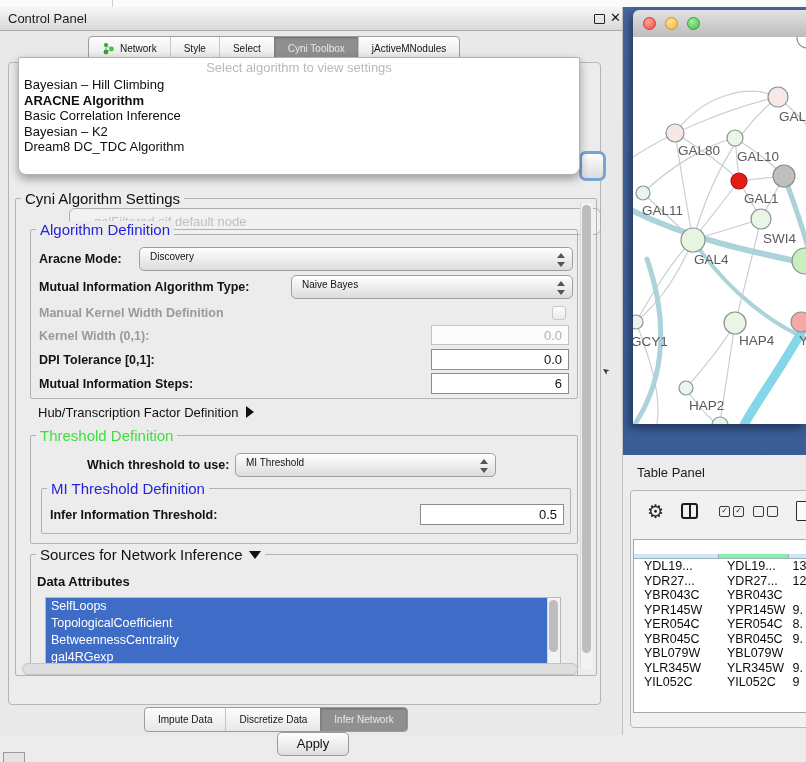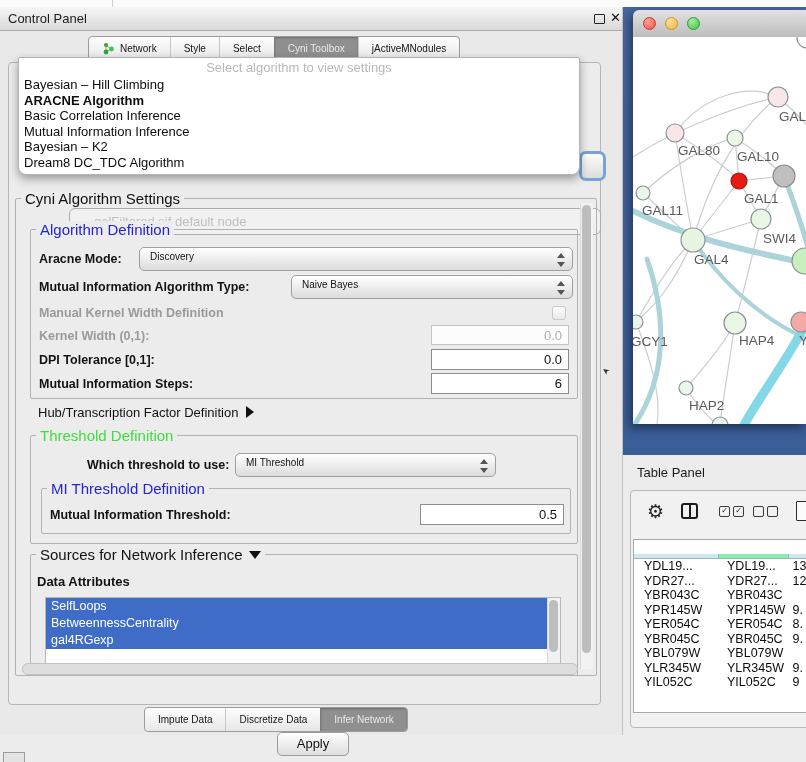--- a/index.html
+++ b/index.html
@@ -228,31 +228,32 @@
           <div class="combo" style="left:204px;top:17px;width:261px;">
             <span class="val">MI Threshold</span>
             <span class="arrows">
                 <span class="up"></span>
                 <span class="dn"></span>
               </span>
           </div>
 
           <div class="gbox" style="left:10px;top:52px;width:528px;height:44px;">
             <div class="gtitle blue">MI Threshold Definition</div>
-            <div class="lbl" style="left:8px;top:19px;">Mutual Information Threshold:</div>
+            <div class="lbl" style="left:8px;top:19px;">Infer Information Threshold:</div>
             <div class="tfield" style="left:378px;top:15px;width:144px;">0.5</div>
           </div>
         </div>
 
         <div class="gbox" style="left:14px;top:355px;width:546px;height:121px;border-bottom:none;">
           <div class="gtitle"><span>Sources for Network Inference</span><span class="tri-down"></span></div>
           <div class="lbl" style="left:6px;top:19px;font-size:13px;">Data Attributes</div>
           <div id="attr-list" style="left:14px;top:42px;width:514px;height:66px;">
 
           <div class="attr-item">SelfLoops</div>
+              <div class="attr-item">TopologicalCoefficient</div>
               <div class="attr-item">BetweennessCentrality</div>
               <div class="attr-item">gal4RGexp</div>
               <div class="vscroll" style="height:66px;">
               <div class="thumb" style="top:2px;height:52px;"></div>
             </div>
             </div>
         </div>
 
         <div class="hscroll-thumb" style="left:6px;top:464px;width:554px;height:10px;"></div>
       </div>
@@ -272,21 +273,20 @@
         </div>
       </div>
   </div>
 
   <div id="algo-dropdown" class="abs">
     <div id="algo-prompt">Select algorithm to view settings</div>
     <div id="algo-items">
         <div class="algo-item">Bayesian – Hill Climbing</div>
         <div class="algo-item sel">ARACNE Algorithm</div>
         <div class="algo-item">Basic Correlation Inference</div>
-        <div class="algo-item">Mutual Information Inference</div>
         <div class="algo-item">Bayesian – K2</div>
         <div class="algo-item">Dream8 DC_TDC Algorithm</div>
       </div>
   </div>
 
   <div id="desktop-blue" class="abs"></div>
 
   <div id="net-window" class="abs">
     <div id="net-titlebar" class="abs">
       <div class="tl red"></div>

